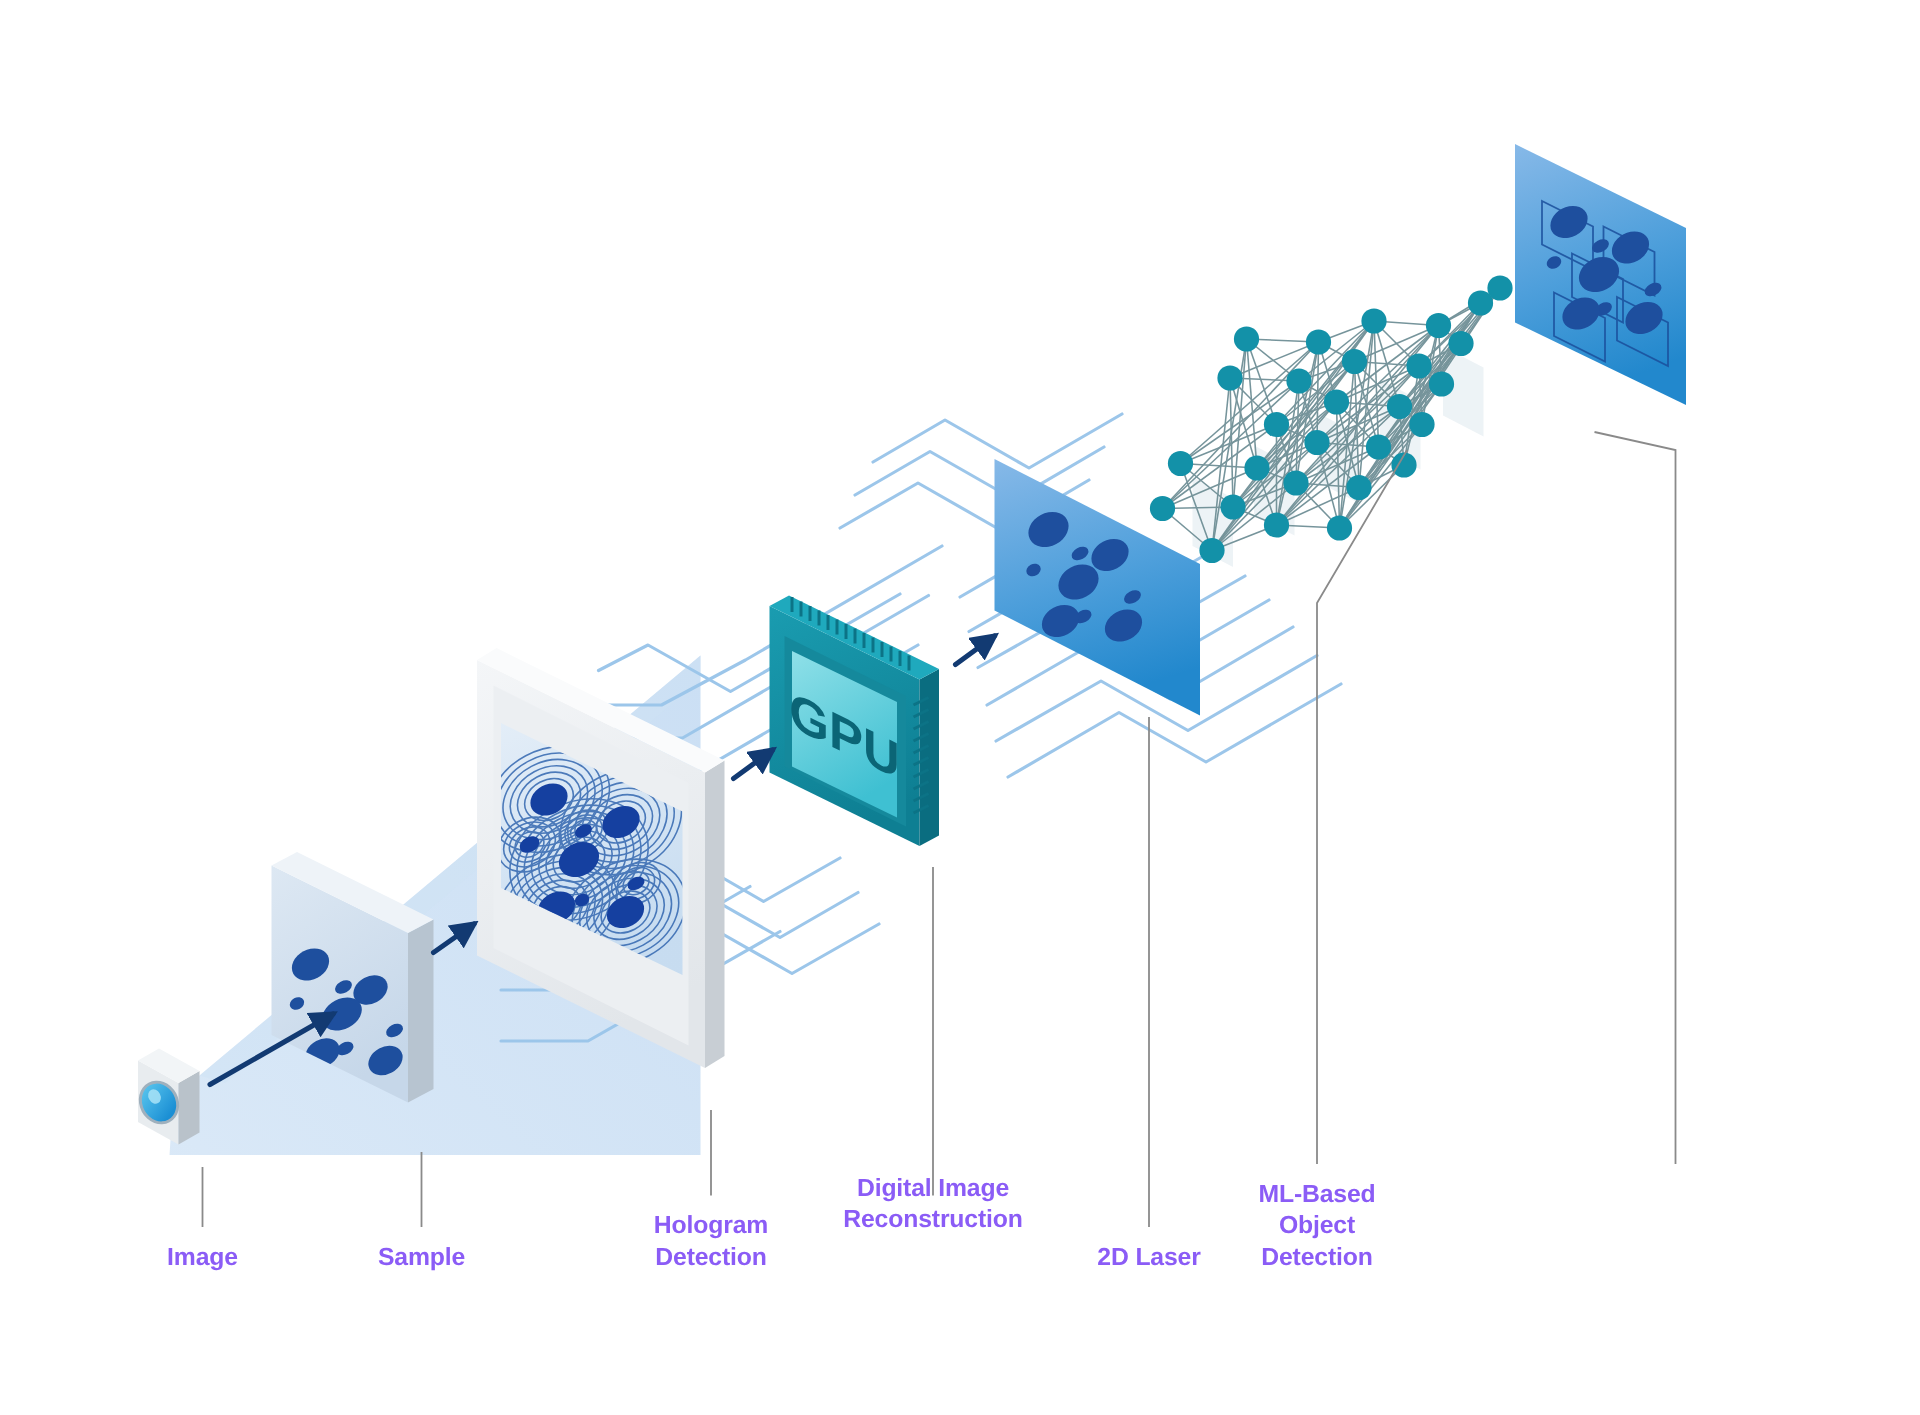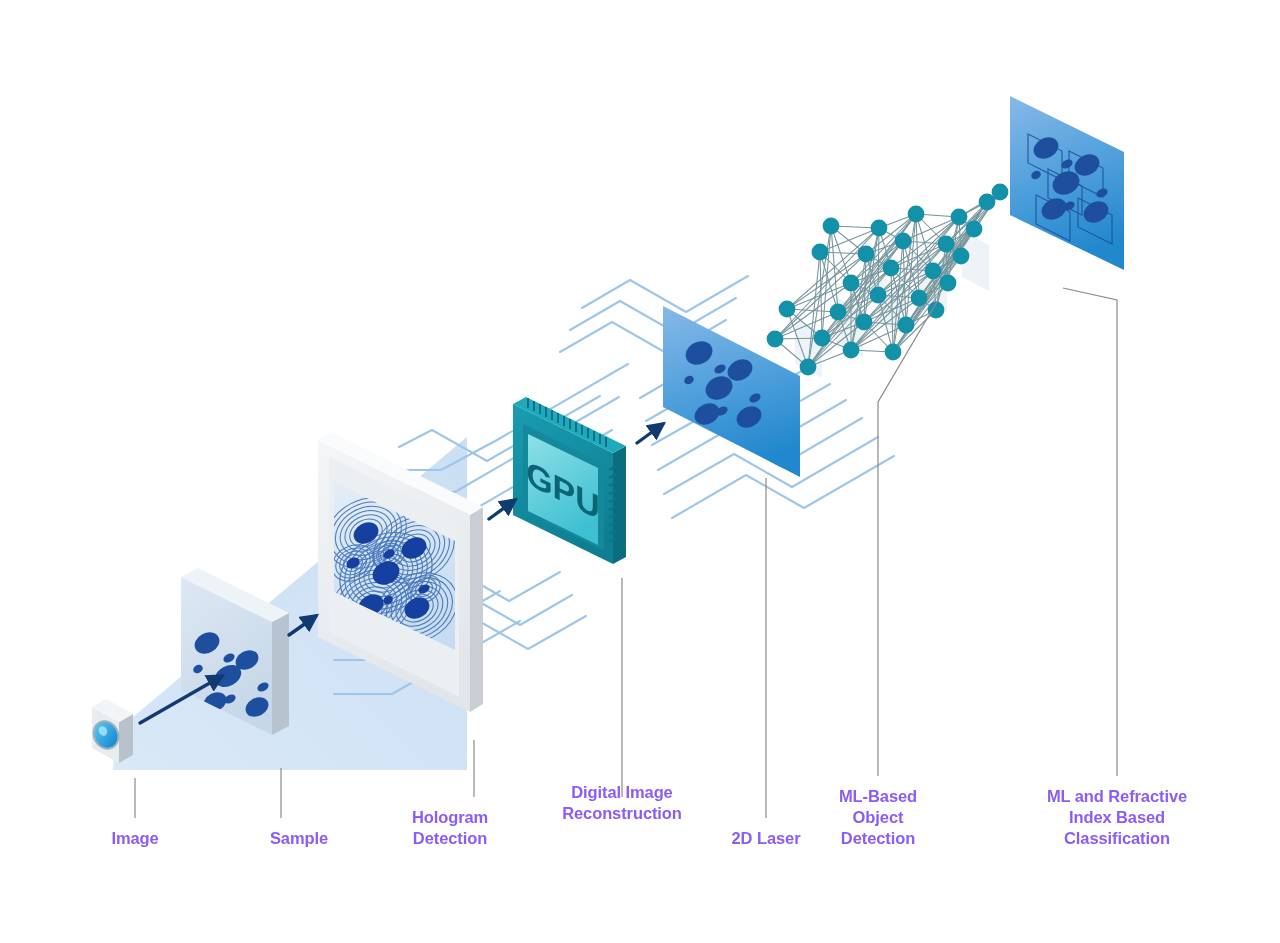--- a/index.html
+++ b/index.html
@@ -499,31 +499,28 @@
       <line x1="474" y1="740" x2="474" y2="797"></line>
       <line x1="622" y1="578" x2="622" y2="797"></line>
       <line x1="766" y1="478" x2="766" y2="818"></line>
       <path d="M 938 300 L 878 402 L 878 776"></path>
       <path d="M 1063 288 L 1117 300 L 1117 776"></path>
     </g>
   </svg>
 
   <div class="stage-label" style="left:135px; top:828px;">Image</div>
 
-  <div class="stage-label" style="left:299px; top:828px;">Sample</div>
-
-  <div class="stage-label" style="left:450px; top:807px;">Hologram
+  <div class="stage-label" style="left:281px; top:828px;">Sample</div>
+
+  <div class="stage-label" style="left:474px; top:807px;">Hologram
 Detection</div>
 
   <div class="stage-label" style="left:622px; top:782px;">Digital Image
 Reconstruction</div>
 
   <div class="stage-label" style="left:766px; top:828px;">2D Laser</div>
 
   <div class="stage-label" style="left:878px; top:786px;">ML-Based
 Object
 Detection</div>
 
-  <div class="stage-label" style="left:1117px; top:786px;">ML and Refractive
-Index Based
-Classification</div>
 
 </div>
 
 </body></html>

